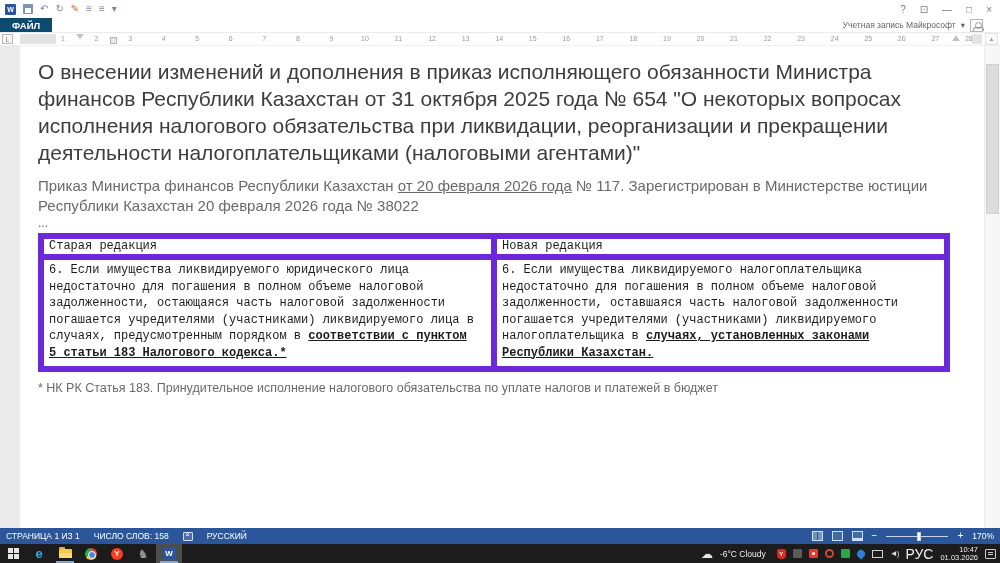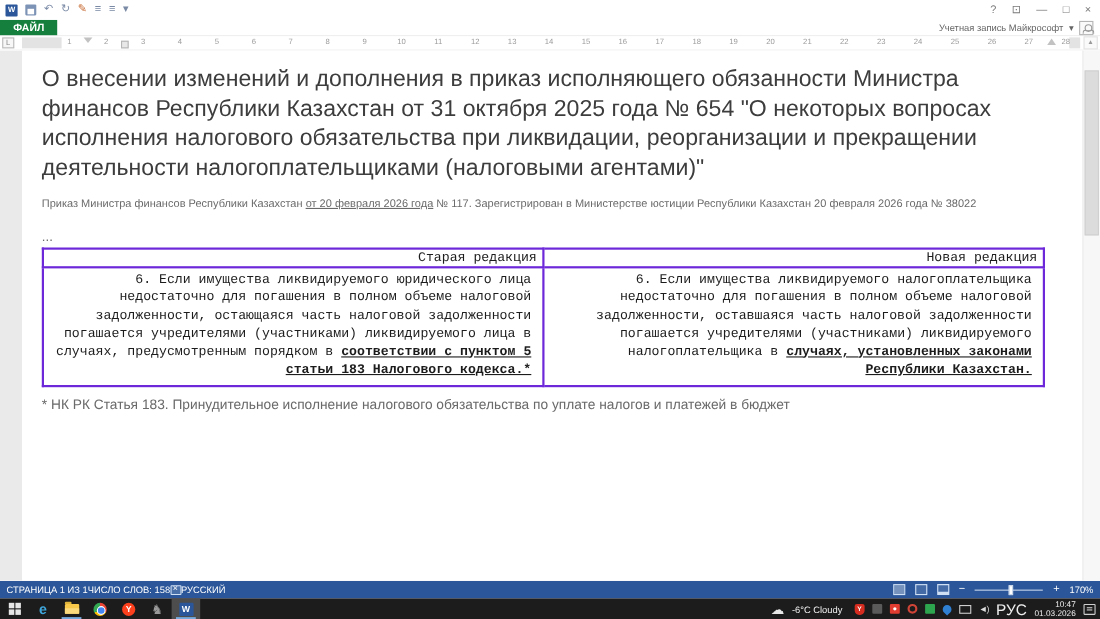--- a/index.html
+++ b/index.html
@@ -16,24 +16,24 @@
   .floppy{width:10px;height:10px;background:#7c93b6;position:relative;border-radius:1px}
   .floppy::after{content:"";position:absolute;left:2px;top:4px;width:6px;height:5px;background:#fff}
   .penicon{color:#c9703a}
   .title-center{position:absolute;left:0;right:0;text-align:center;font-size:9px;color:#6b6b6b;pointer-events:none}
   .wincontrols{margin-left:auto;display:flex;align-items:center;gap:14px;padding-right:8px;
     font-size:10px;color:#7a7a7a}
 
   
   .tabrow{height:15px;background:#fff;display:flex;align-items:stretch;font-size:9.5px;
     border-bottom:1px solid #ececec;flex:0 0 auto}
-  .filetab{background:#15803d;color:#fff;padding:0 12px;display:flex;align-items:center;font-weight:bold}
+  .filetab{background:#0c4a6e;color:#fff;padding:0 12px;display:flex;align-items:center;font-weight:bold}
   .rtab{color:#4c4c4c;padding:0 9px;display:flex;align-items:center}
   .tabs-wrap{display:flex}
-  .account{margin-left:auto;display:flex;align-items:center;gap:5px;font-size:8.5px;color:#666;padding-right:6px}
+  .account{margin-left:auto;display:flex;align-items:center;gap:5px;font-size:8.5px;color:#666;padding-right:17px}
   .avatar{width:13px;height:13px;border:1px solid #b5b5b5;position:relative;background:#fafafa}
   .avatar::before{content:"";position:absolute;left:3.5px;top:2px;width:5px;height:5px;border:1px solid #9a9a9a;border-radius:50%}
   .avatar::after{content:"";position:absolute;left:1.5px;bottom:0;width:9px;height:3px;border:1px solid #9a9a9a;border-bottom:none;border-radius:3px 3px 0 0}
 
   
   .ruler{height:13px;background:#fff;position:relative;flex:0 0 auto;border-bottom:1px solid #f0f0f0}
   .tabsel{position:absolute;left:2px;top:1px;width:11px;height:10px;border:1px solid #b8b8b8;
     background:#f7f7f7;color:#888;font-size:7px;line-height:9px;text-align:center}
   .rmargin{position:absolute;top:1px;height:10px;background:#e3e3e3}
   .rmargin.left{left:20px;width:36px}
@@ -48,37 +48,37 @@
   .scrollup{position:absolute;right:2px;top:0;width:13px;height:12px;border:1px solid #e2e2e2;
     background:#fafafa;color:#9a9a9a;font-size:6px;text-align:center;line-height:11px}
 
   
   .doc{flex:1 1 auto;position:relative;background:#fff;overflow:hidden}
   .leftstrip{position:absolute;left:0;top:0;width:20px;height:100%;background:#eaeaea}
   .vscroll{position:absolute;right:0;top:0;width:16px;height:100%;background:#f7f7f7;border-left:1px solid #ebebeb}
   .vthumb{position:absolute;right:1px;top:18px;width:13px;height:150px;background:#dcdcdc;border:1px solid #cfcfcf}
   .page{position:absolute;left:38px;top:12px;width:912px}
   .h1{font-size:21px;line-height:27px;color:#3d3d3d;font-weight:400;margin-bottom:10px}
-  .sub{font-size:10px;line-height:19.5px;color:#6a6a6a;margin-bottom:12px}
+  .sub{font-size:15px;line-height:19.5px;color:#6a6a6a;margin-bottom:1px}
   .sub .ulink{text-decoration:underline}
   .dots{font-size:12px;color:#6a6a6a;line-height:15px;margin-bottom:2px}
   table.cmp{border-collapse:collapse;width:912px;table-layout:fixed;
     font-family:"Liberation Mono","DejaVu Sans Mono",monospace;font-size:12px;color:#1c1c1c}
-  table.cmp td,table.cmp th{border:2px solid #6d28d9;vertical-align:top;text-align:right;font-weight:normal}
+  table.cmp td,table.cmp th{border:6px solid #6d28d9;vertical-align:top;text-align:left;font-weight:normal}
   table.cmp th{padding:0 5px 1px 5px;height:16px}
   table.cmp td{padding:2px 10px 5px 5px;line-height:16.5px}
   .bu{font-weight:bold;text-decoration:underline}
   .fnote{font-size:12.5px;line-height:19px;color:#6a6a6a;margin-top:7px}
   .para{font-size:12.5px;line-height:19px;color:#6a6a6a;margin-top:12px}
   .caret{display:inline-block;width:1px;height:15px;background:#333;vertical-align:-4px;margin-left:2px}
 
   
   .statusbar{height:16px;background:#2b579a;color:#fff;display:flex;align-items:center;
     font-size:8.5px;flex:0 0 auto;padding:0 6px}
-  .sb-left{display:flex;align-items:center;}
+  .sb-left{display:flex;align-items:center;gap:14px}
   .proof{width:10px;height:9px;position:relative}
   .proof::before{content:"";position:absolute;inset:0;border:1px solid #cfe0f5;border-radius:1px;background:rgba(255,255,255,.15)}
   .proof::after{content:"×";position:absolute;left:2.5px;top:-2px;font-size:8px;color:#fff}
   .sb-right{margin-left:auto;display:flex;align-items:center;gap:9px}
   .viewbtn{width:11px;height:10px;border:1px solid #cfe0f5;background:rgba(255,255,255,.12)}
   .viewbtn.book{background:linear-gradient(90deg,rgba(255,255,255,.35) 48%,#2b579a 48%,#2b579a 52%,rgba(255,255,255,.35) 52%)}
   .viewbtn.web{border-bottom-width:3px}
   .zoomtrack{width:62px;height:1px;background:#c7d5ea;position:relative}
   .zoomthumb{position:absolute;left:50%;top:-4px;width:4px;height:9px;background:#fff;border:1px solid #c7d5ea}
   .zsign{font-size:10px;line-height:10px}

